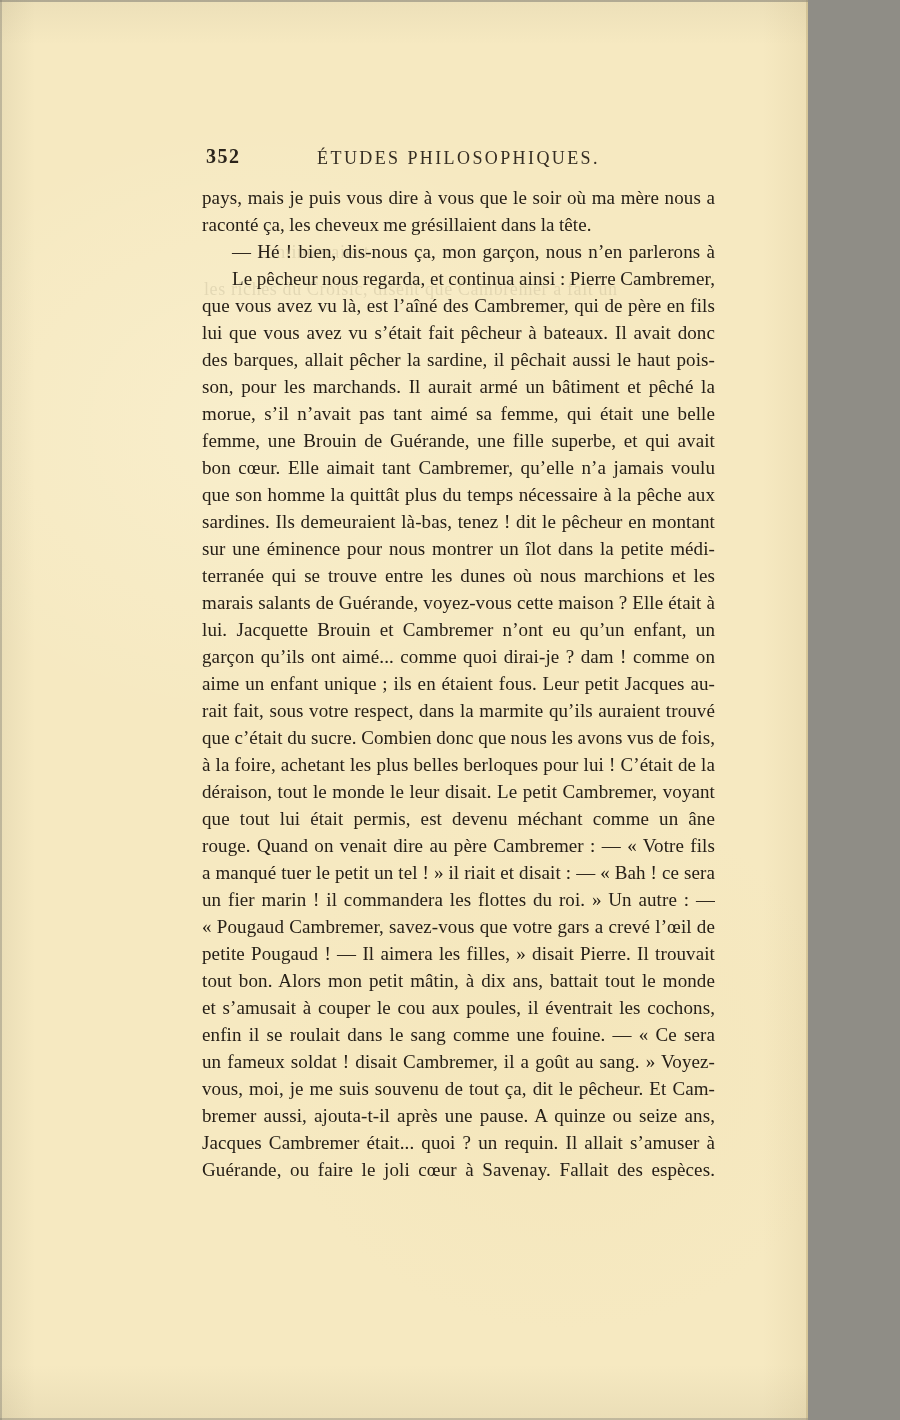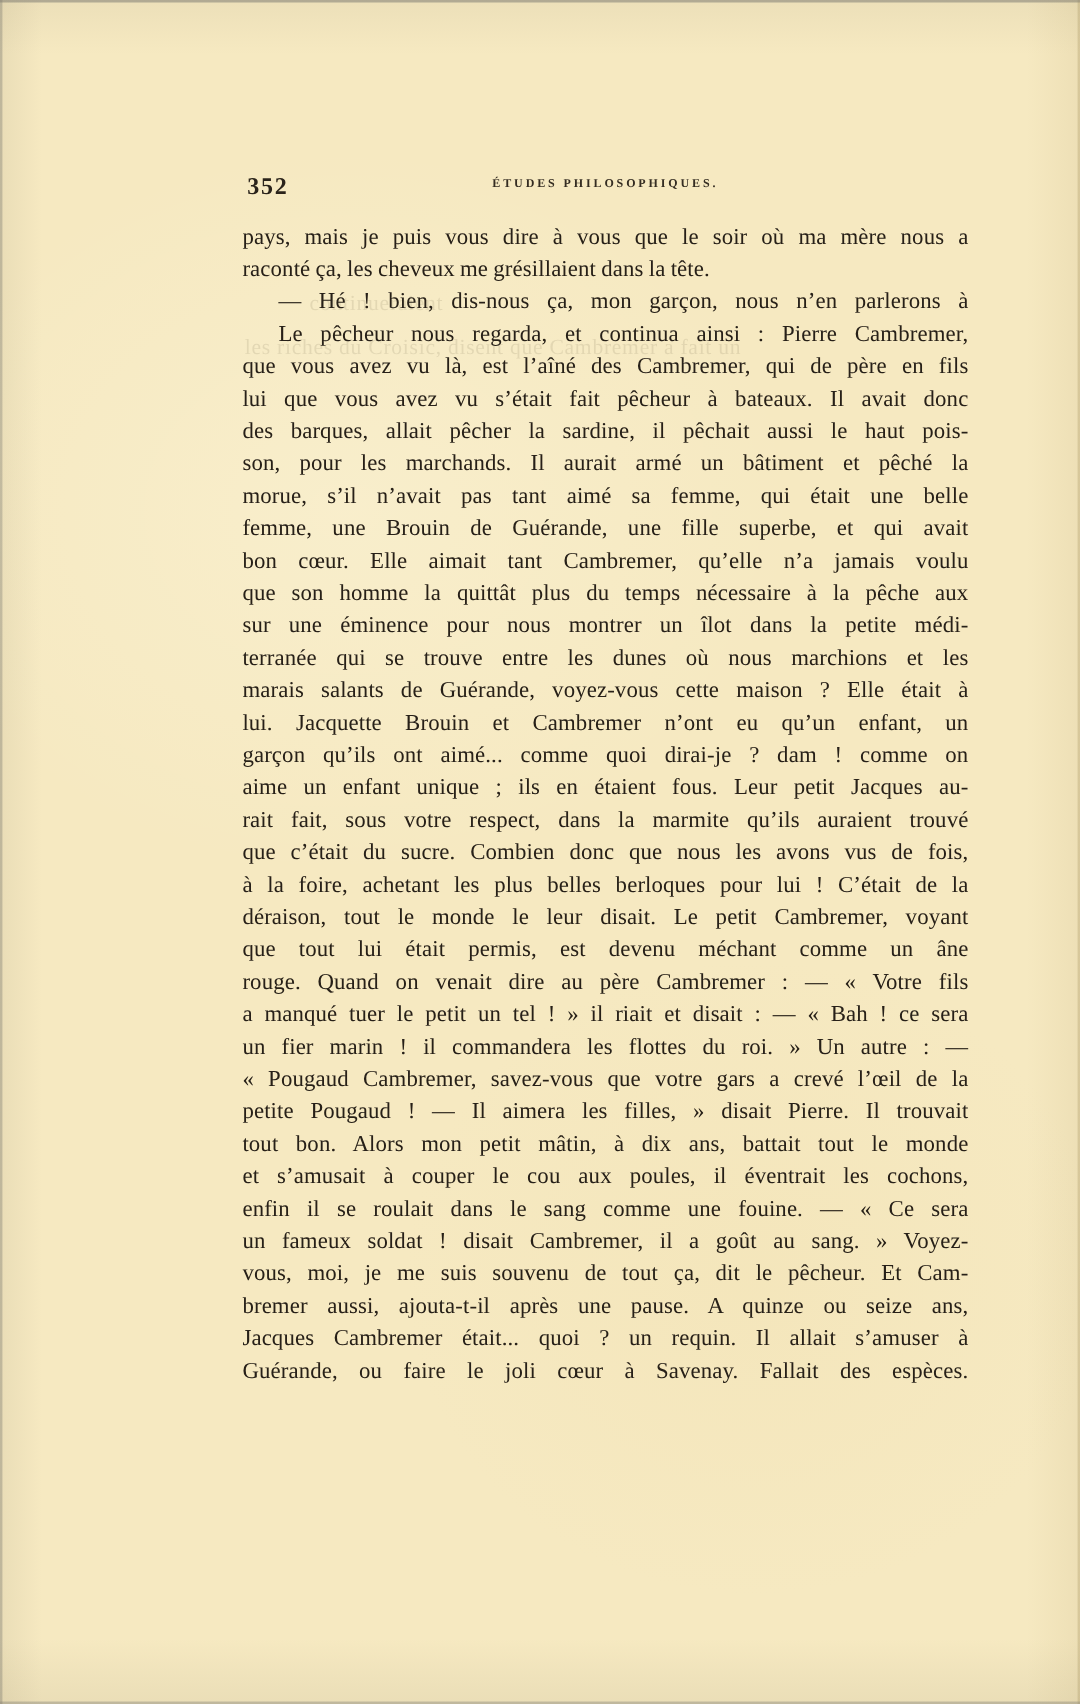--- a/index.html
+++ b/index.html
@@ -6,21 +6,21 @@
     margin: 0;
     padding: 0;
     width: 900px;
     height: 1420px;
     overflow: hidden;
     background: #8f8d86;
     font-family: "Liberation Serif", "DejaVu Serif", serif;
   }
   .scan {
     position: relative;
-    width: 900px;
+    width: 808px;
     height: 1420px;
     background: #f6e9c1;
     box-shadow:
       inset 0 2px 0 rgba(125,123,116,0.55),
       inset 2px 0 0 rgba(125,123,116,0.40),
       inset 0 -2px 0 rgba(140,138,128,0.45),
       inset -2px 0 0 rgba(190,172,125,0.45);
     color: #29221a;
   }
   
@@ -52,22 +52,22 @@
     font-weight: 700;
     letter-spacing: 1.5px;
     color: #2b241b;
   }
   .running-title {
     position: absolute;
     left: 0;
     right: 0;
     top: 3px;
     text-align: center;
-    font-size: 10px;
-    font-weight: 700;
+    font-size: 18px;
+    font-weight: 400;
     letter-spacing: 2.4px;
     color: #352d22;
   }
   .textblock {
     position: absolute;
     left: 202px;
     right: 93px;
     top: 184px;
     font-size: 19px;
     line-height: 27px;
@@ -115,20 +115,21 @@
       <div class="line indent">— Hé ! bien, dis-nous ça, mon garçon, nous n’en parlerons à</div>
       <div class="line indent">Le pêcheur nous regarda, et continua ainsi : Pierre Cambremer,</div>
       <div class="line">que vous avez vu là, est l’aîné des Cambremer, qui de père en fils</div>
       <div class="line">lui que vous avez vu s’était fait pêcheur à bateaux. Il avait donc</div>
       <div class="line">des barques, allait pêcher la sardine, il pêchait aussi le haut pois-</div>
       <div class="line">son, pour les marchands. Il aurait armé un bâtiment et pêché la</div>
       <div class="line">morue, s’il n’avait pas tant aimé sa femme, qui était une belle</div>
       <div class="line">femme, une Brouin de Guérande, une fille superbe, et qui avait</div>
       <div class="line">bon cœur. Elle aimait tant Cambremer, qu’elle n’a jamais voulu</div>
       <div class="line">que son homme la quittât plus du temps nécessaire à la pêche aux</div>
+      <div class="line">sardines. Ils demeuraient là-bas, tenez ! dit le pêcheur en montant</div>
       <div class="line">sur une éminence pour nous montrer un îlot dans la petite médi-</div>
       <div class="line">terranée qui se trouve entre les dunes où nous marchions et les</div>
       <div class="line">marais salants de Guérande, voyez-vous cette maison ? Elle était à</div>
       <div class="line">lui. Jacquette Brouin et Cambremer n’ont eu qu’un enfant, un</div>
       <div class="line">garçon qu’ils ont aimé... comme quoi dirai-je ? dam ! comme on</div>
       <div class="line">aime un enfant unique ; ils en étaient fous. Leur petit Jacques au-</div>
       <div class="line">rait fait, sous votre respect, dans la marmite qu’ils auraient trouvé</div>
       <div class="line">que c’était du sucre. Combien donc que nous les avons vus de fois,</div>
       <div class="line">à la foire, achetant les plus belles berloques pour lui ! C’était de la</div>
       <div class="line">déraison, tout le monde le leur disait. Le petit Cambremer, voyant</div>

